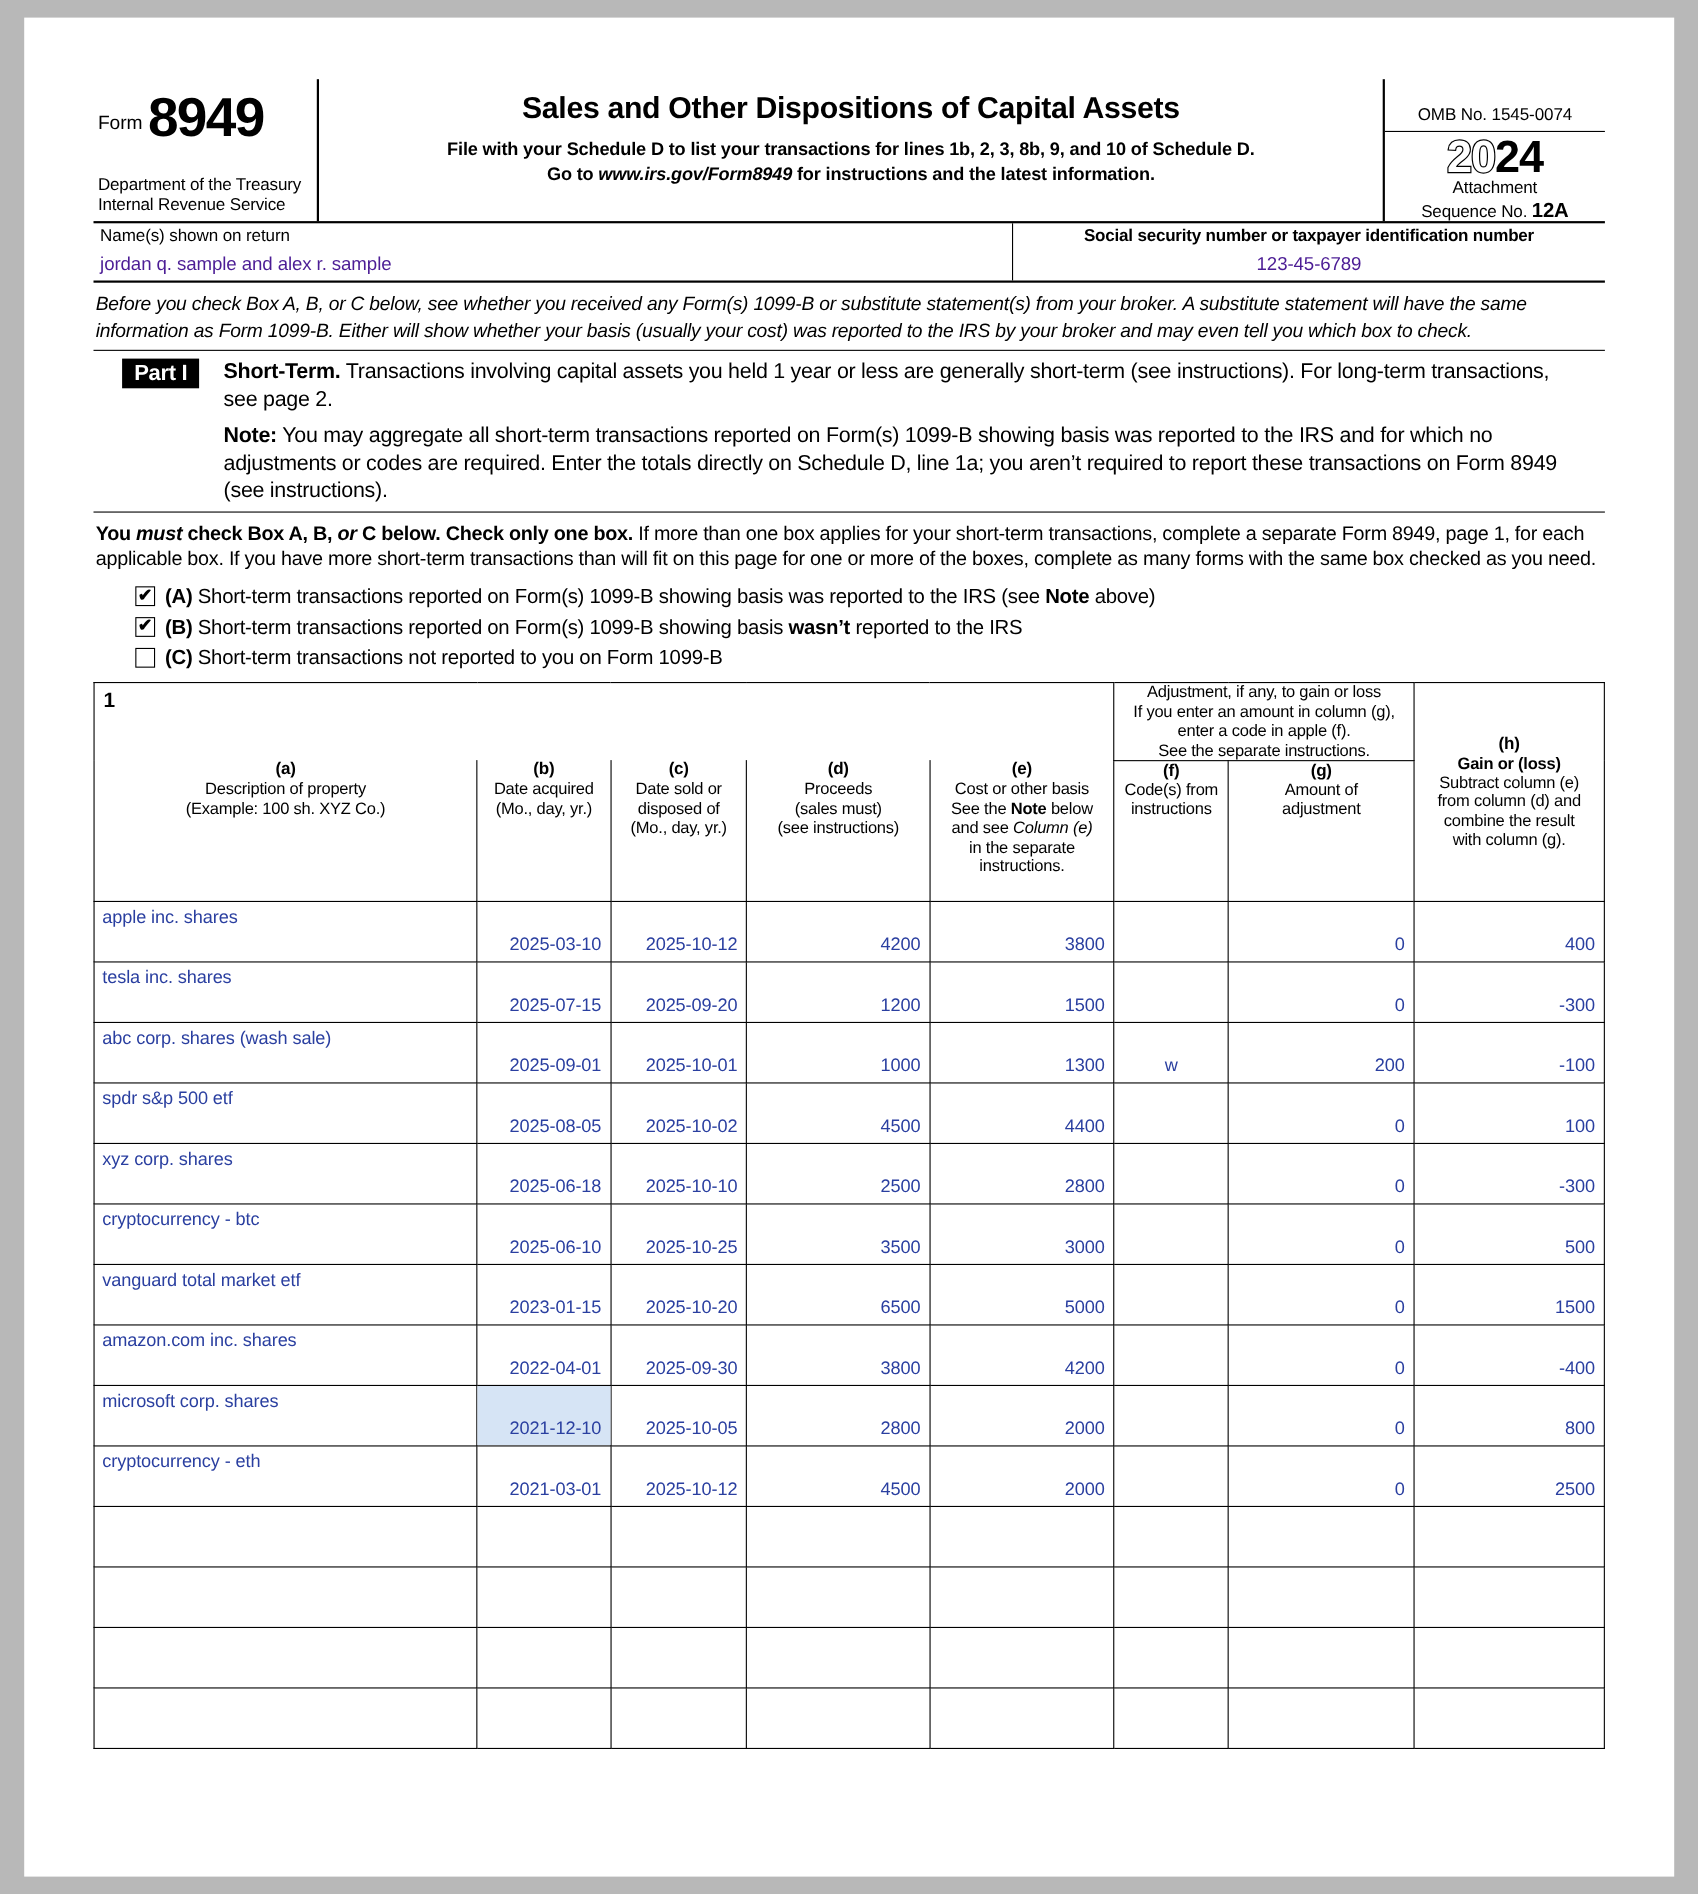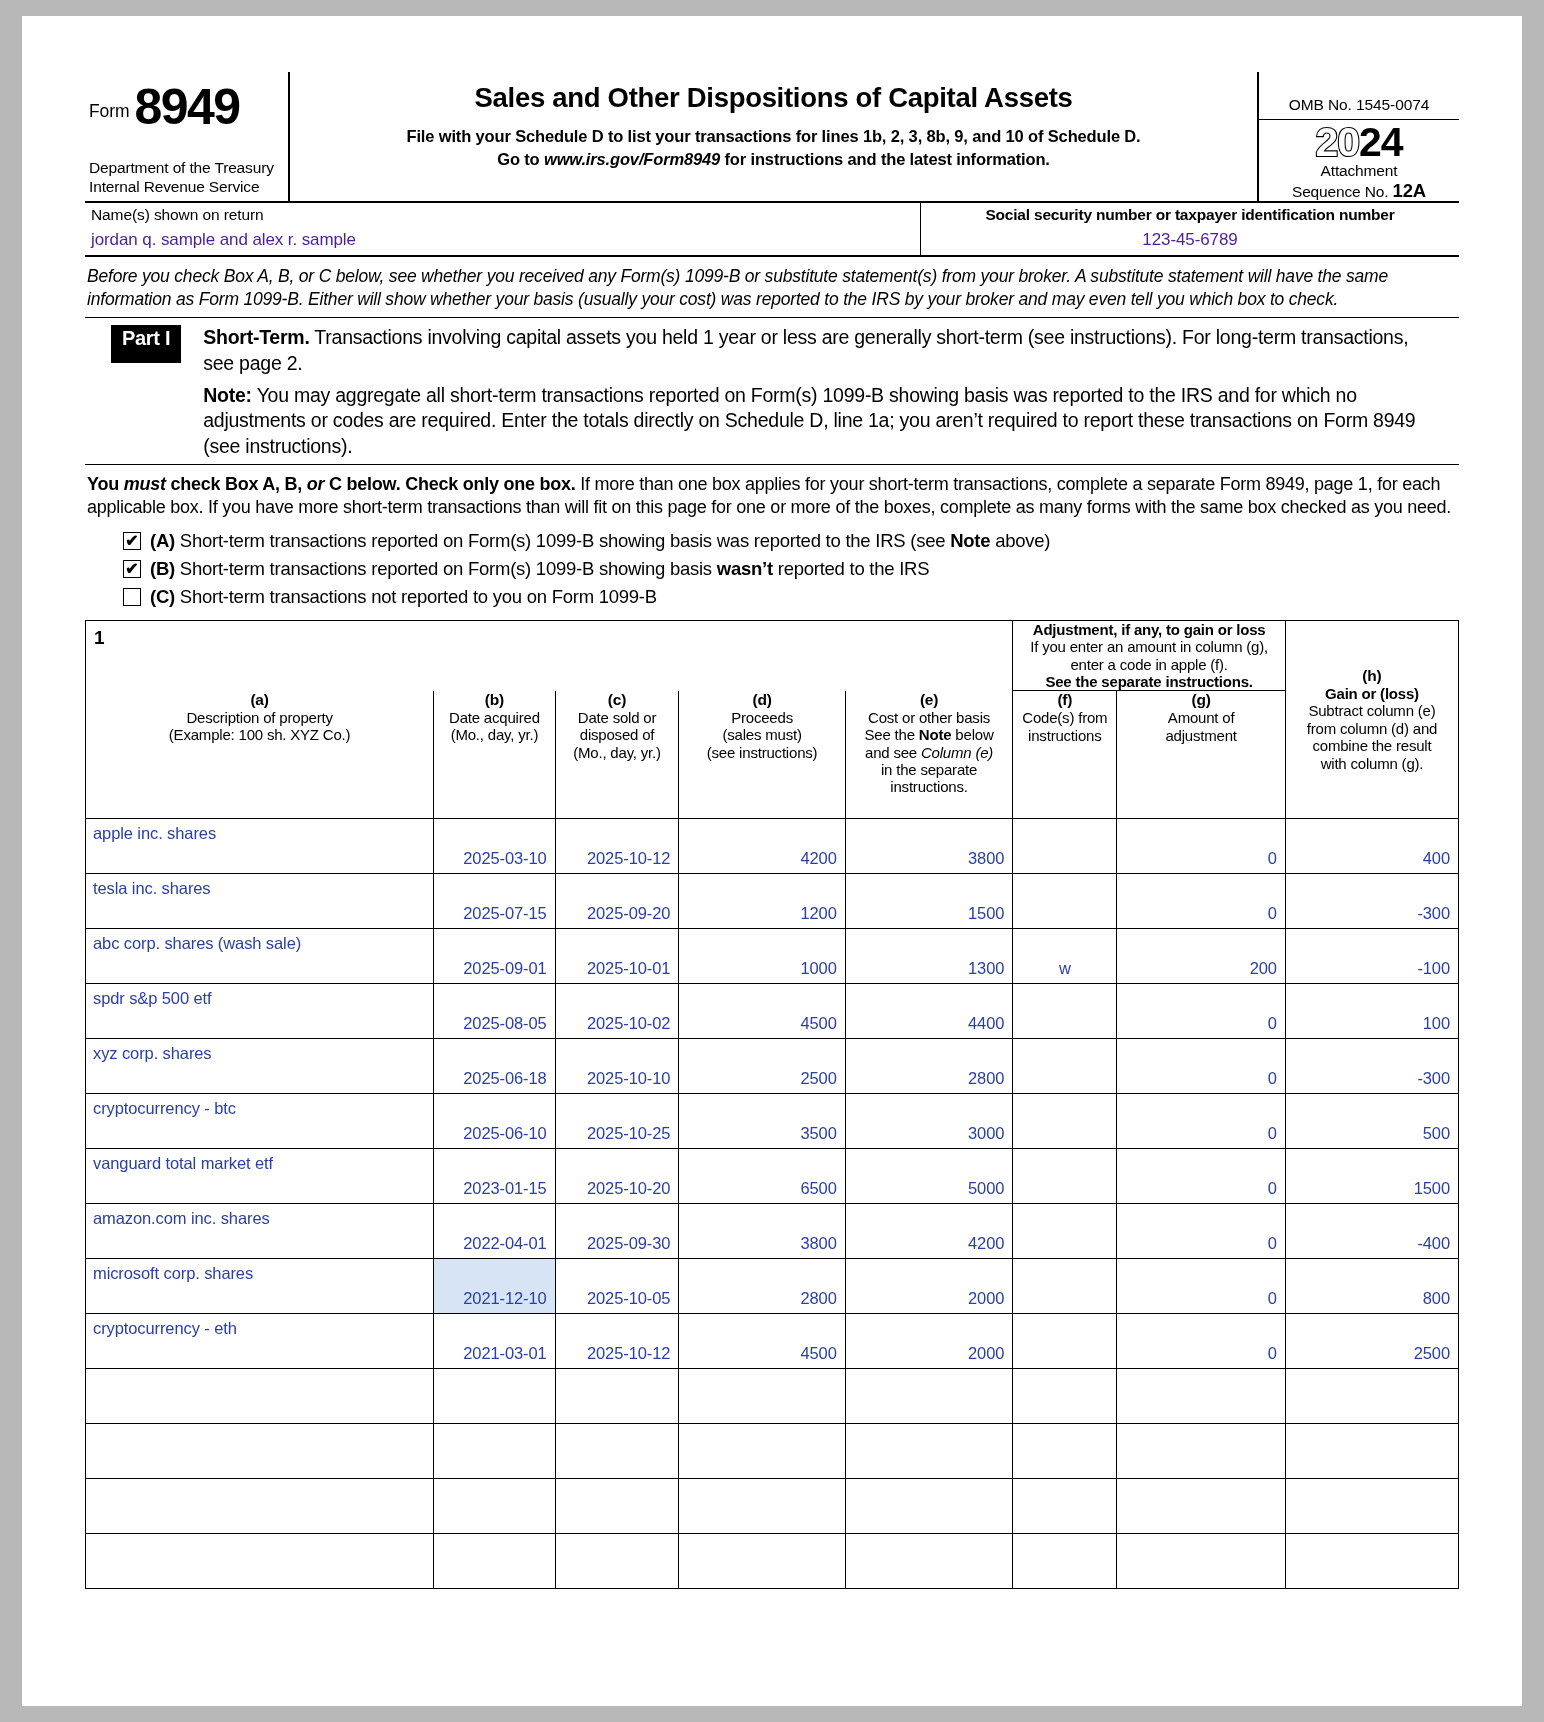--- a/index.html
+++ b/index.html
@@ -68,21 +68,21 @@
   .before {
     font-size:17.5px; font-style:italic; line-height:1.33;
     padding:8px 2px 6px 2px; border-bottom:1.4px solid #000;
     letter-spacing:-0.2px;
   }
 
   
   .partrow { display:flex; padding-top:7px; padding-bottom:5px; border-bottom:1.4px solid #000; }
   .part-tag {
     background:#000; color:#fff; font-size:20px; font-weight:bold;
-    padding:2px 11px 3px; height:38px; line-height:22px;
+    padding:2px 11px 3px; height:27px; line-height:22px;
     margin-left:26px; margin-right:22px; letter-spacing:-0.3px;
     align-self:flex-start;
   }
   .part-body { flex:1; font-size:19.5px; line-height:1.30; letter-spacing:-0.25px; padding-right:30px;}
   .part-body p { margin:0; }
   .part-body .p2 { margin-top:7px; }
 
   
   .must {
     font-size:18px; line-height:1.30; padding:8px 2px 8px 2px;
@@ -100,21 +100,21 @@
   }
   .cbtext { font-size:18.5px; letter-spacing:-0.25px;}
 
   
   table.f8949 { border-collapse:collapse; width:100%; table-layout:fixed; }
   table.f8949 td, table.f8949 th { border:1.2px solid #000; padding:0; vertical-align:top; }
 
   .th-a { text-align:center; font-size:15px; line-height:1.16; padding:4px 3px 5px; font-weight:normal; vertical-align:bottom; letter-spacing:-0.2px;}
   .th-a .tag { font-weight:bold; font-size:15.5px; }
   .adjhdr { text-align:center; font-size:15px; line-height:1.16; padding:3px 4px 3px; font-weight:normal; letter-spacing:-0.2px;}
-  .adjhdr .b { font-weight:bold; }
+  .adjhdr .b { font-weight:normal; }
   .line1no { font-size:19px; font-weight:bold; padding:6px 0 0 8px; }
 
   td.c-desc { width:318px; }
   td.c-b    { width:111px; }
   td.c-c    { width:113px; }
   td.c-d    { width:152px; }
   td.c-e    { width:153px; }
   td.c-f    { width:95px; }
   td.c-g    { width:154px; }
   td.c-h    { width:158px; }

